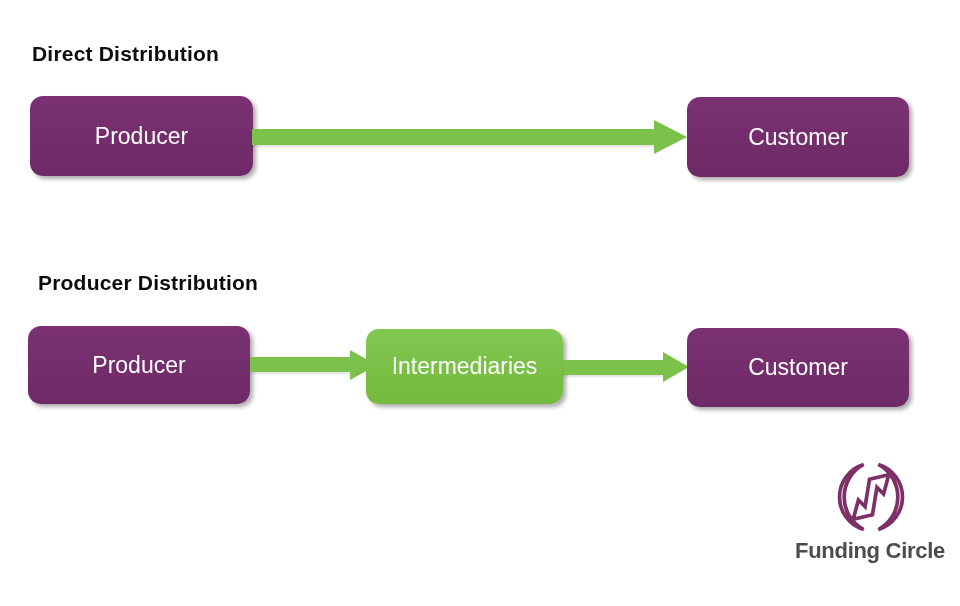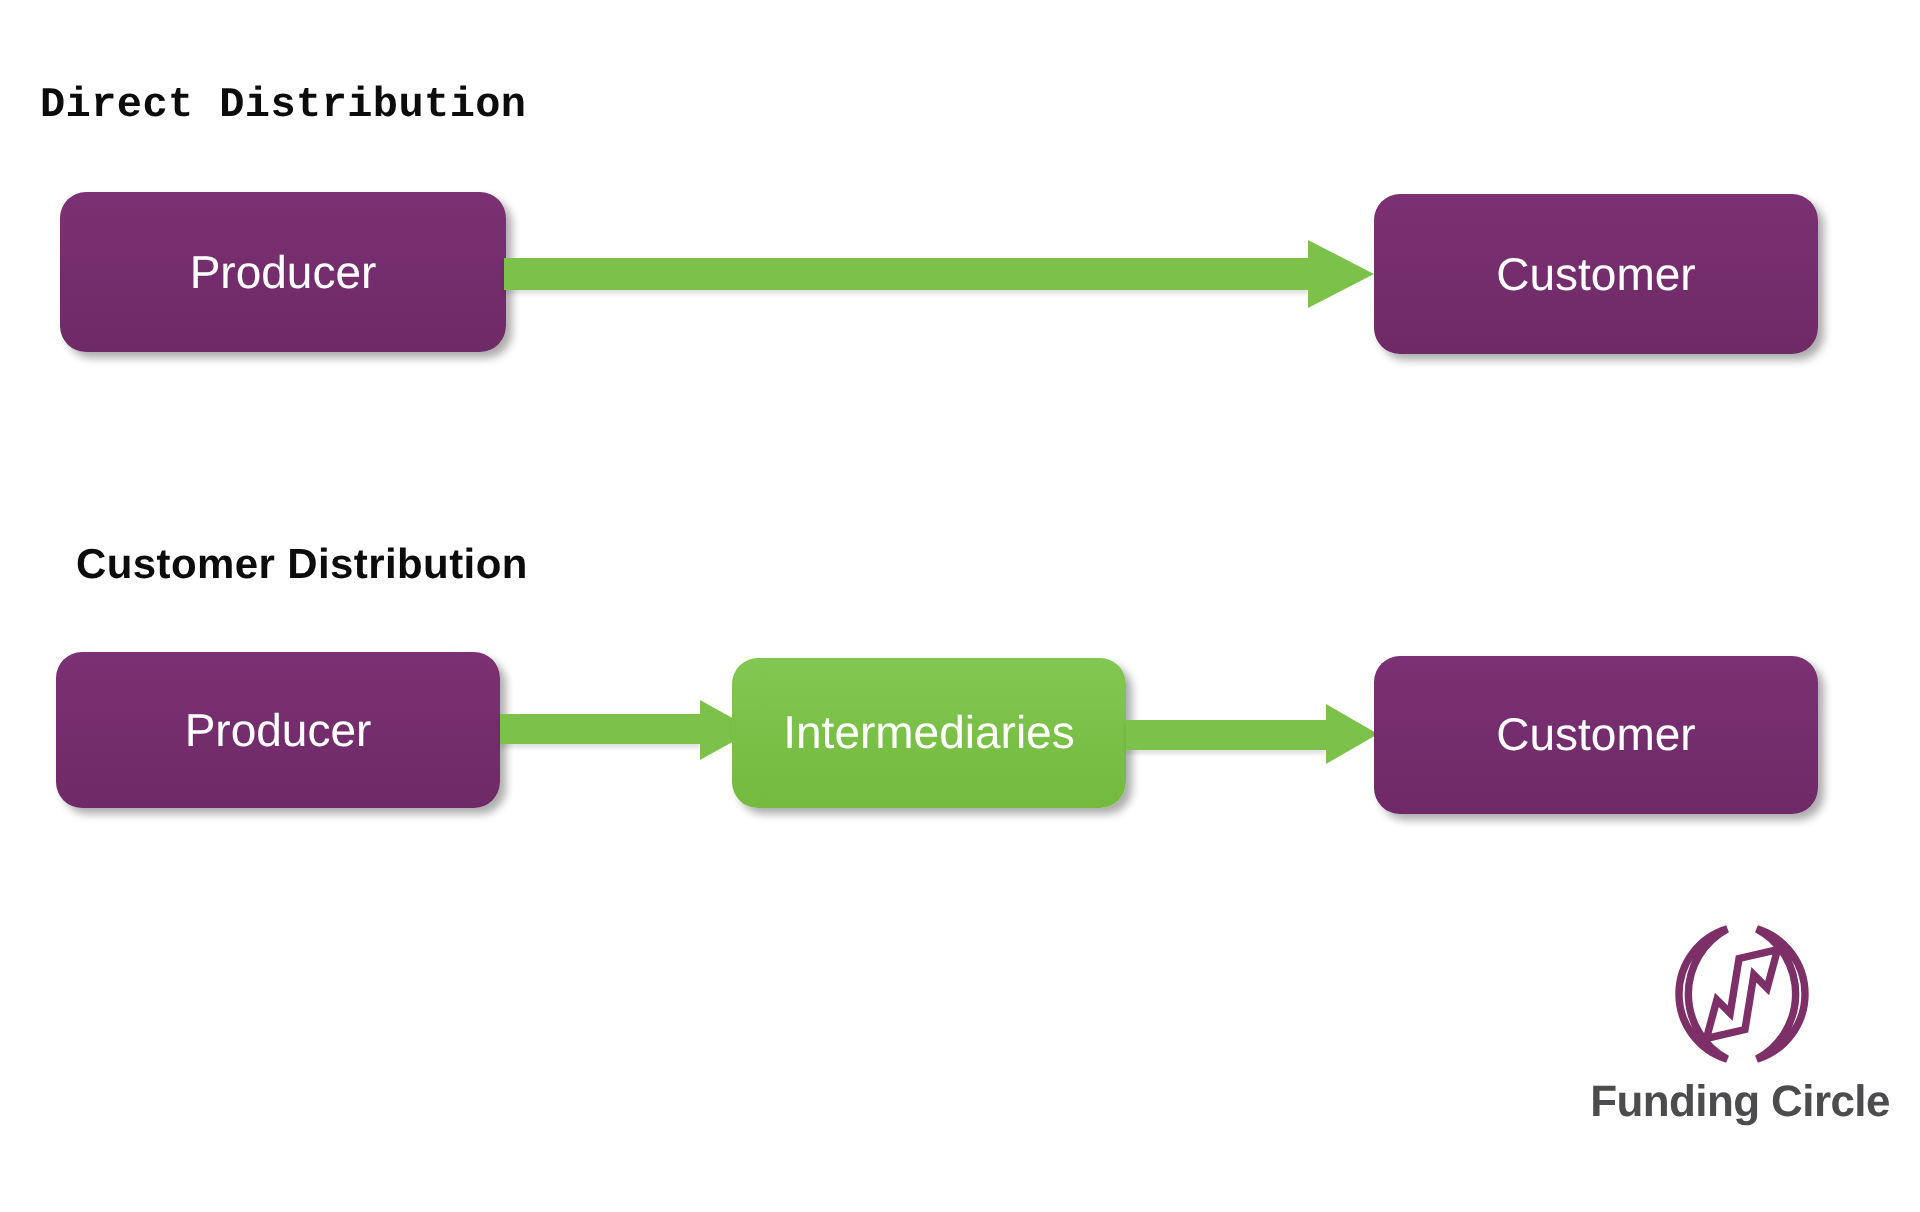--- a/index.html
+++ b/index.html
@@ -30,38 +30,38 @@
     font-size:22px; font-weight:700; color:#4c4c4e;
     text-align:center; letter-spacing:-0.3px; white-space:nowrap;
   }
 </style>
 </head>
 <body>
 
 <div class="canvas">
 
   <section>
-    <h2 class="sec-title" style="left:20px; top:42px;font-family:Liberation Mono, monospace;">Direct Distribution</h2>
+    <h2 class="sec-title" style="left:32px; top:42px;">Direct Distribution</h2>
 
     <div class="node purple" style="left:30px; top:96px; width:223px; height:80px;">
       <span class="node-label">Producer</span>
     </div>
 
     <div>
       <div class="shaft" style="left:252px; top:129px; width:402px; height:16px;"></div>
       <div class="head" style="left:654px; top:120px; border-top:17px solid transparent; border-bottom:17px solid transparent; border-left:33px solid #7cc24a;"></div>
     </div>
 
     <div class="node purple" style="left:687px; top:97px; width:222px; height:80px;">
       <span class="node-label">Customer</span>
     </div>
   </section>
 
   <section>
-    <h2 class="sec-title" style="left:38px; top:271px;">Customer Distribution</h2>
+    <h2 class="sec-title" style="left:38px; top:271px;">Producer Distribution</h2>
 
     <div class="node purple" style="left:28px; top:326px; width:222px; height:78px;">
       <span class="node-label">Producer</span>
     </div>
 
     <div>
       <div class="shaft" style="left:250px; top:357px; width:100px; height:15px;"></div>
       <div class="head" style="left:350px; top:350px; border-top:15px solid transparent; border-bottom:15px solid transparent; border-left:27px solid #7cc24a;"></div>
     </div>
 

